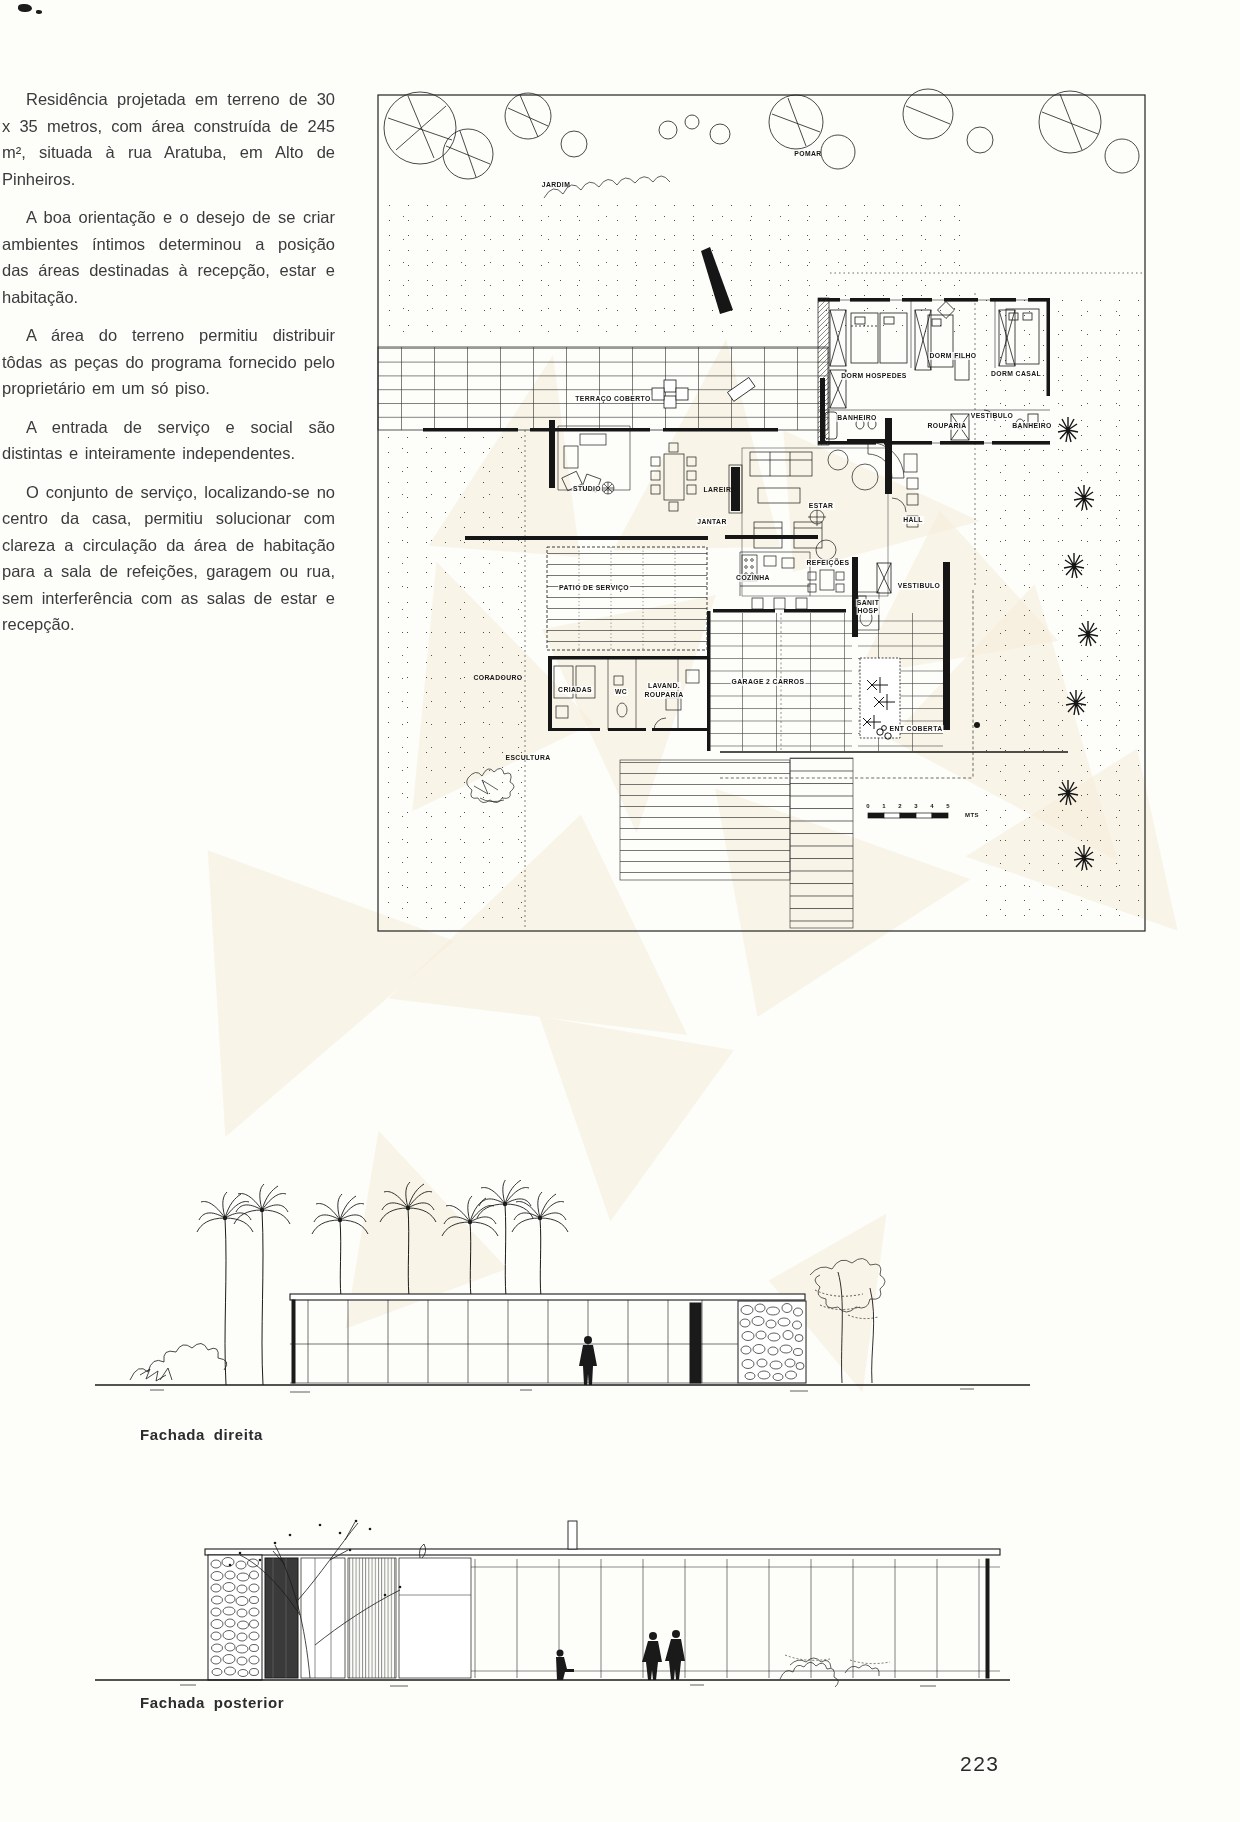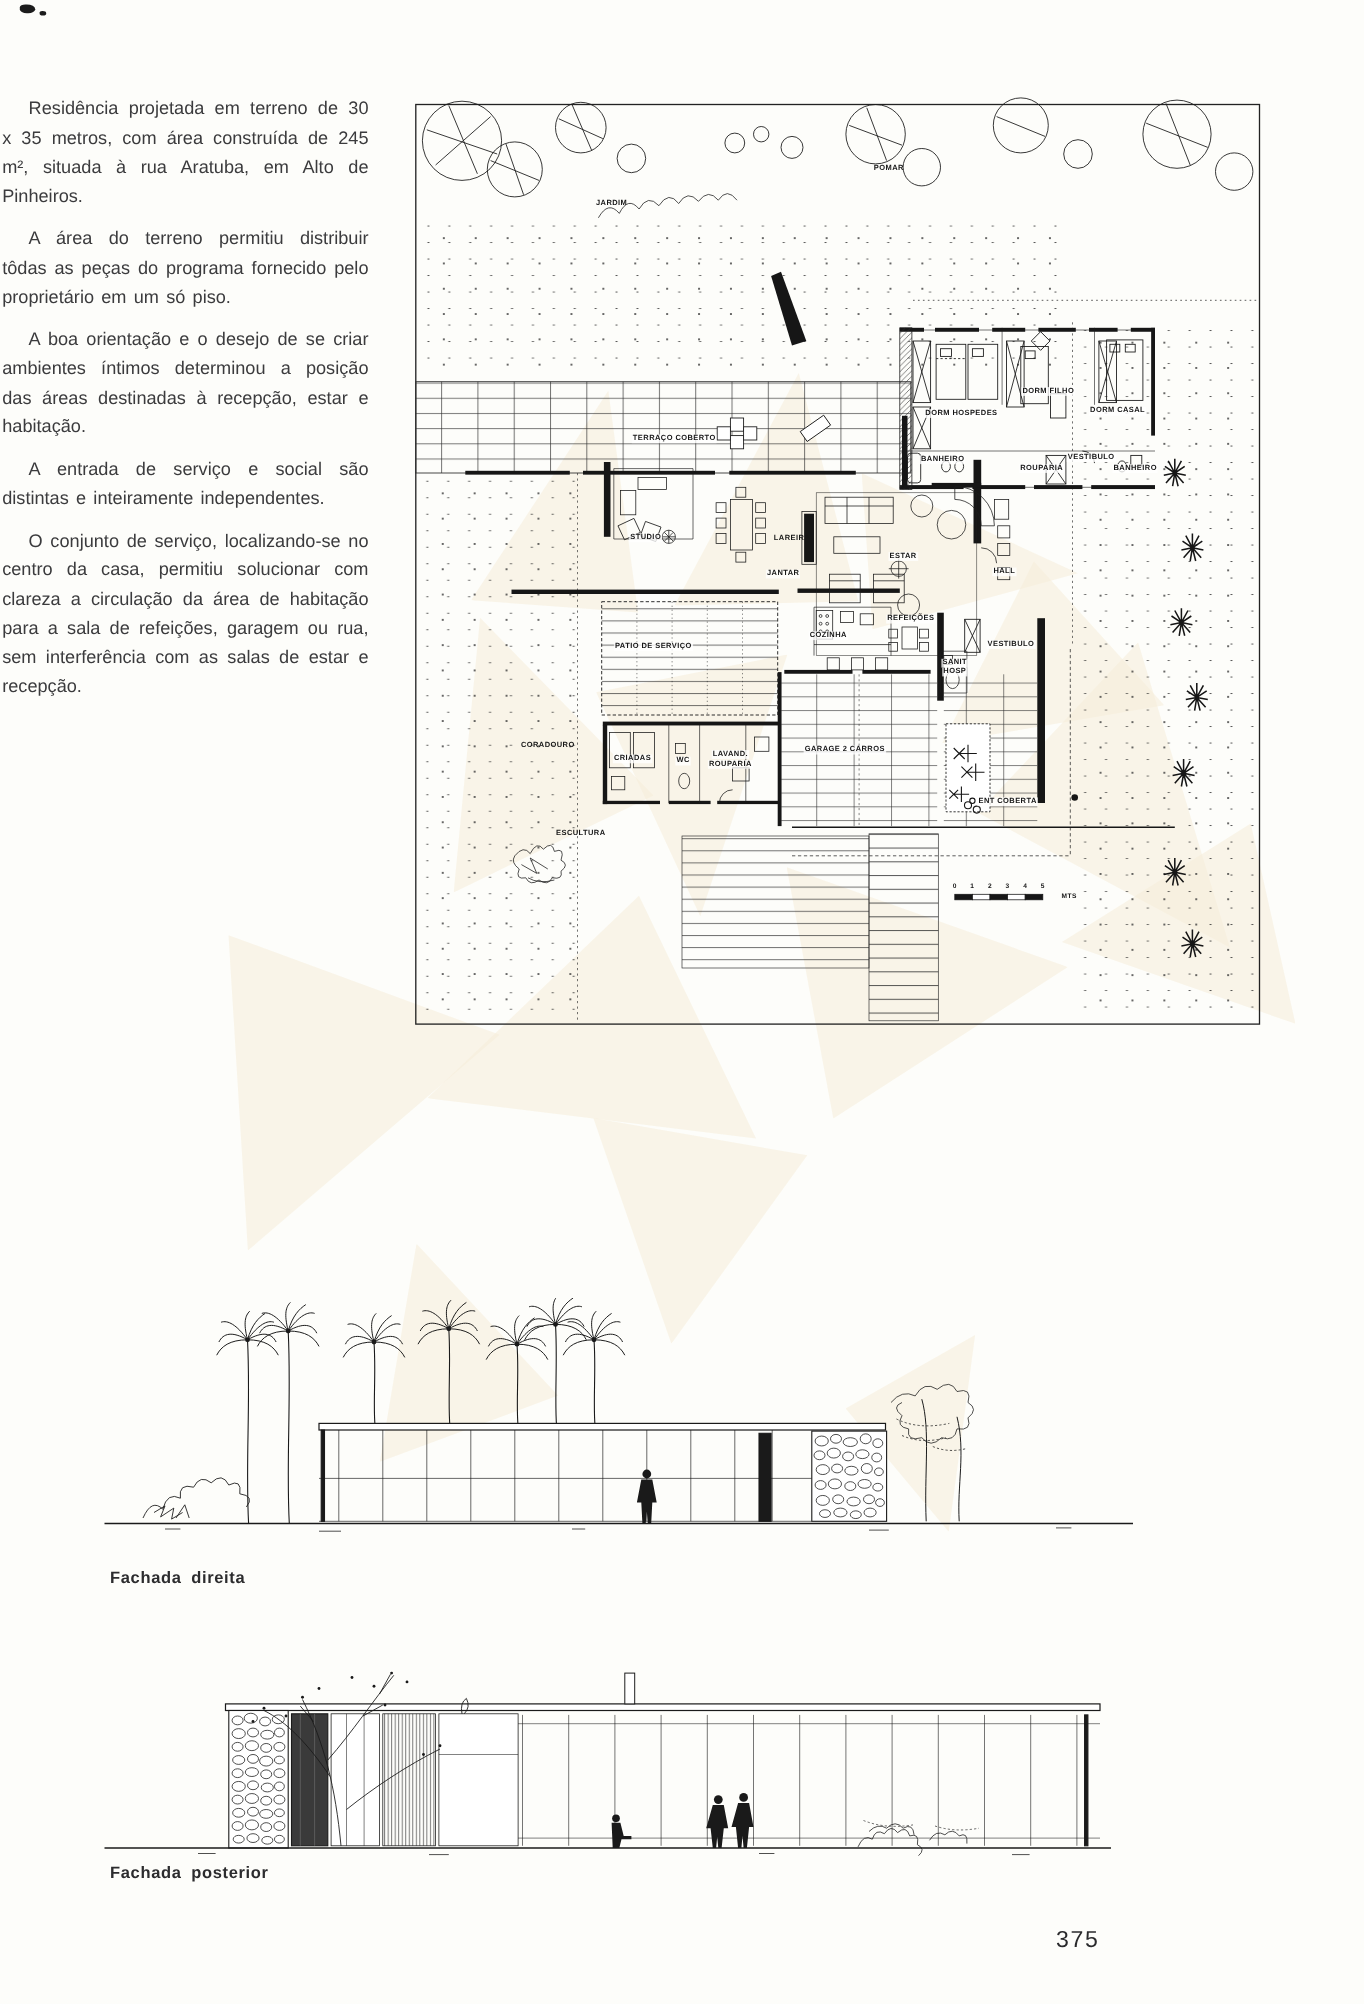--- a/index.html
+++ b/index.html
@@ -19,21 +19,21 @@
       background-image:radial-gradient(#2e2e2e .8px, rgba(0,0,0,0) 1px),
                        radial-gradient(#3a3a3a .7px, rgba(0,0,0,0) .9px);
       background-size:19px 15px,29px 23px;background-position:0 0,9px 7px;}
   .plabel{position:absolute;font-size:6.8px;font-weight:700;letter-spacing:.4px;
       color:#161616;white-space:nowrap;transform:translate(-50%,-50%);
       background:rgba(255,255,255,.78);padding:0 1px;line-height:1.2;z-index:3;}
   .nobg{background:none;}
   .tick{font-size:6px;background:none;}
   .elev{position:absolute;z-index:2;}
   .cap{position:absolute;font-size:15px;font-weight:700;color:#2c2c2e;
-      letter-spacing:.6px;word-spacing:4px;z-index:2;}
+      letter-spacing:.6px;word-spacing:4px;z-index:2;margin-left:40px;}
   .pagenum{position:absolute;left:960px;top:1752px;font-size:21px;color:#2a2a2c;
       letter-spacing:1.5px;font-weight:500;z-index:2;}
 </style>
 </head>
 <body>
 
 <div>
   <div class="wm" style="left:372px;top:556px;width:200px;height:230px;transform:rotate(-18deg);"></div>
   <div class="wm" style="left:452px;top:352px;width:150px;height:215px;transform:rotate(14deg);"></div>
   <div class="wm" style="left:545px;top:598px;width:175px;height:235px;transform:rotate(178deg);"></div>
@@ -48,22 +48,22 @@
   <div class="wm" style="left:505px;top:985px;width:210px;height:190px;transform:rotate(-48deg);"></div>
   <div class="wm" style="left:330px;top:1168px;width:200px;height:160px;transform:rotate(105deg);"></div>
   <div class="wm" style="left:735px;top:1235px;width:180px;height:115px;transform:rotate(-78deg);"></div>
 </div>
 
 <div class="speck" style="left:18px;top:4px;width:14px;height:8px;"></div>
 <div class="speck" style="left:36px;top:10px;width:6px;height:4px;"></div>
 
 <div class="article">
   <p>Residência projetada em terreno de 30 x 35 metros, com área construída de 245 m², situada à rua Aratuba, em Alto de Pinheiros.</p>
+  <p>A boa orientação e o desejo de se criar ambientes íntimos determinou a posição das áreas destinadas à recepção, estar e habitação.</p>
   <p>A área do terreno permitiu distribuir tôdas as peças do programa fornecido pelo proprietário em um só piso.</p>
-  <p>A boa orientação e o desejo de se criar ambientes íntimos determinou a posição das áreas destinadas à recepção, estar e habitação.</p>
   <p>A entrada de serviço e social são distintas e inteiramente independentes.</p>
   <p>O conjunto de serviço, localizando-se no centro da casa, permitiu solucionar com clareza a circulação da área de habitação para a sala de refeições, garagem ou rua, sem interferência com as salas de estar e recepção.</p>
 </div>
 
 <div class="plan">
 
   <div class="dots" style="left:12px;top:140px;width:595px;height:140px;"></div>
   <div class="dots" style="left:11px;top:372px;width:146px;height:496px;"></div>
   <div class="dots" style="left:609px;top:235px;width:166px;height:633px;"></div>
 
@@ -534,13 +534,13 @@
         <path d="M558,136 h10 l4,21 h-4 l-2,18 h-3 l-1,-10 l-1,10 h-3 l-2,-18 h-4 z"></path>
       <circle cx="586" cy="129" r="4"></circle>
         <path d="M581,134 h10 l4,22 h-4 l-2,19 h-3 l-1,-11 l-1,11 h-3 l-2,-19 h-4 z"></path>
       <circle cx="470" cy="148" r="3.5"></circle>
         <path d="M466,152 h8 l3,12 h7 v3 h-9 l-2,8 h-6 z"></path>
     </g>
   </svg>
 </div>
 <div class="cap" style="left:100px;top:1694px;">Fachada posterior</div>
 
-<div class="pagenum">375</div>
+<div class="pagenum">223</div>
 
 </body></html>

